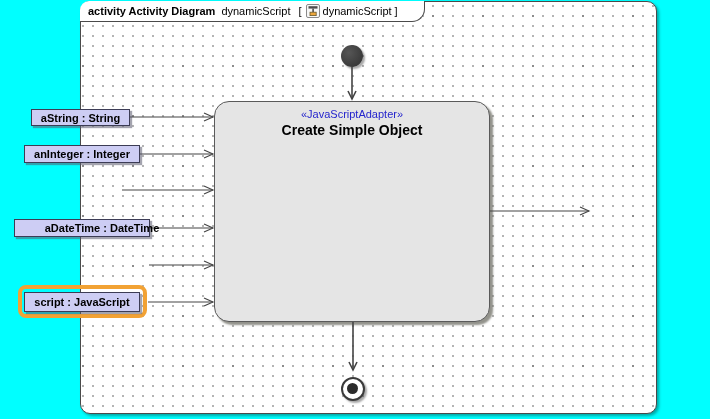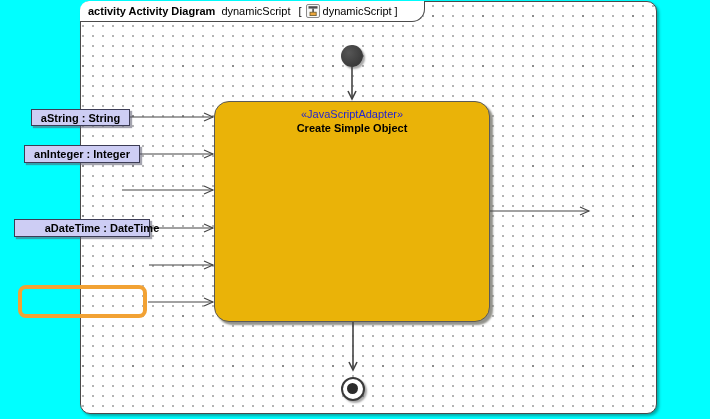--- a/index.html
+++ b/index.html
@@ -39,31 +39,31 @@
   }
   #frame-tab .kw{font-weight:bold;margin-right:6px;}
   #frame-tab .nm{margin-right:5px;}
   #frame-tab .br{margin:0 3px;}
   #frame-tab .dicon{display:inline-block;width:14px;height:14px;margin:0 3px 0 1px;}
 
   
   #action{
     position:absolute;left:202px;top:101px;width:276px;height:221px;
     box-sizing:border-box;
-    background:#eab308;
+    background:#e5e5e5;
     border:1.5px solid #5a5a5a;
     border-radius:15px;
     box-shadow:3px 3px 2px rgba(110,110,100,0.75);
     text-align:center;
   }
   #action .stereotype{
     margin-top:6px;font-size:11px;color:#2525CD;
   }
   #action .action-name{
-    margin-top:2px;font-size:11px;font-weight:bold;color:#000;
+    margin-top:2px;font-size:14px;font-weight:bold;color:#000;
   }
 
   
   #initial-node{
     position:absolute;left:329px;top:45px;width:22px;height:22px;
     border-radius:50%;
     background:radial-gradient(circle at 35% 35%, #565656, #2e2e2e);
     box-shadow:2px 2px 2px rgba(0,0,0,0.35);
   }
   #final-node{
@@ -178,15 +178,16 @@
       <line x1="478" y1="211" x2="577" y2="211"></line>
       <polyline points="568,207 577,211 568,215"></polyline>
     </g>
   </svg>
 
   <div id="highlight-ring"></div>
 
   <div class="pin pin-aninteger">anInteger : Integer</div>
   <div class="pin pin-astring">aString : String</div>
   <div class="pin pin-adatetime">aDateTime : DateTime</div>
+  <div class="pin pin-script">script : JavaScript</div>
 
 
 </div>
 
 </body></html>

